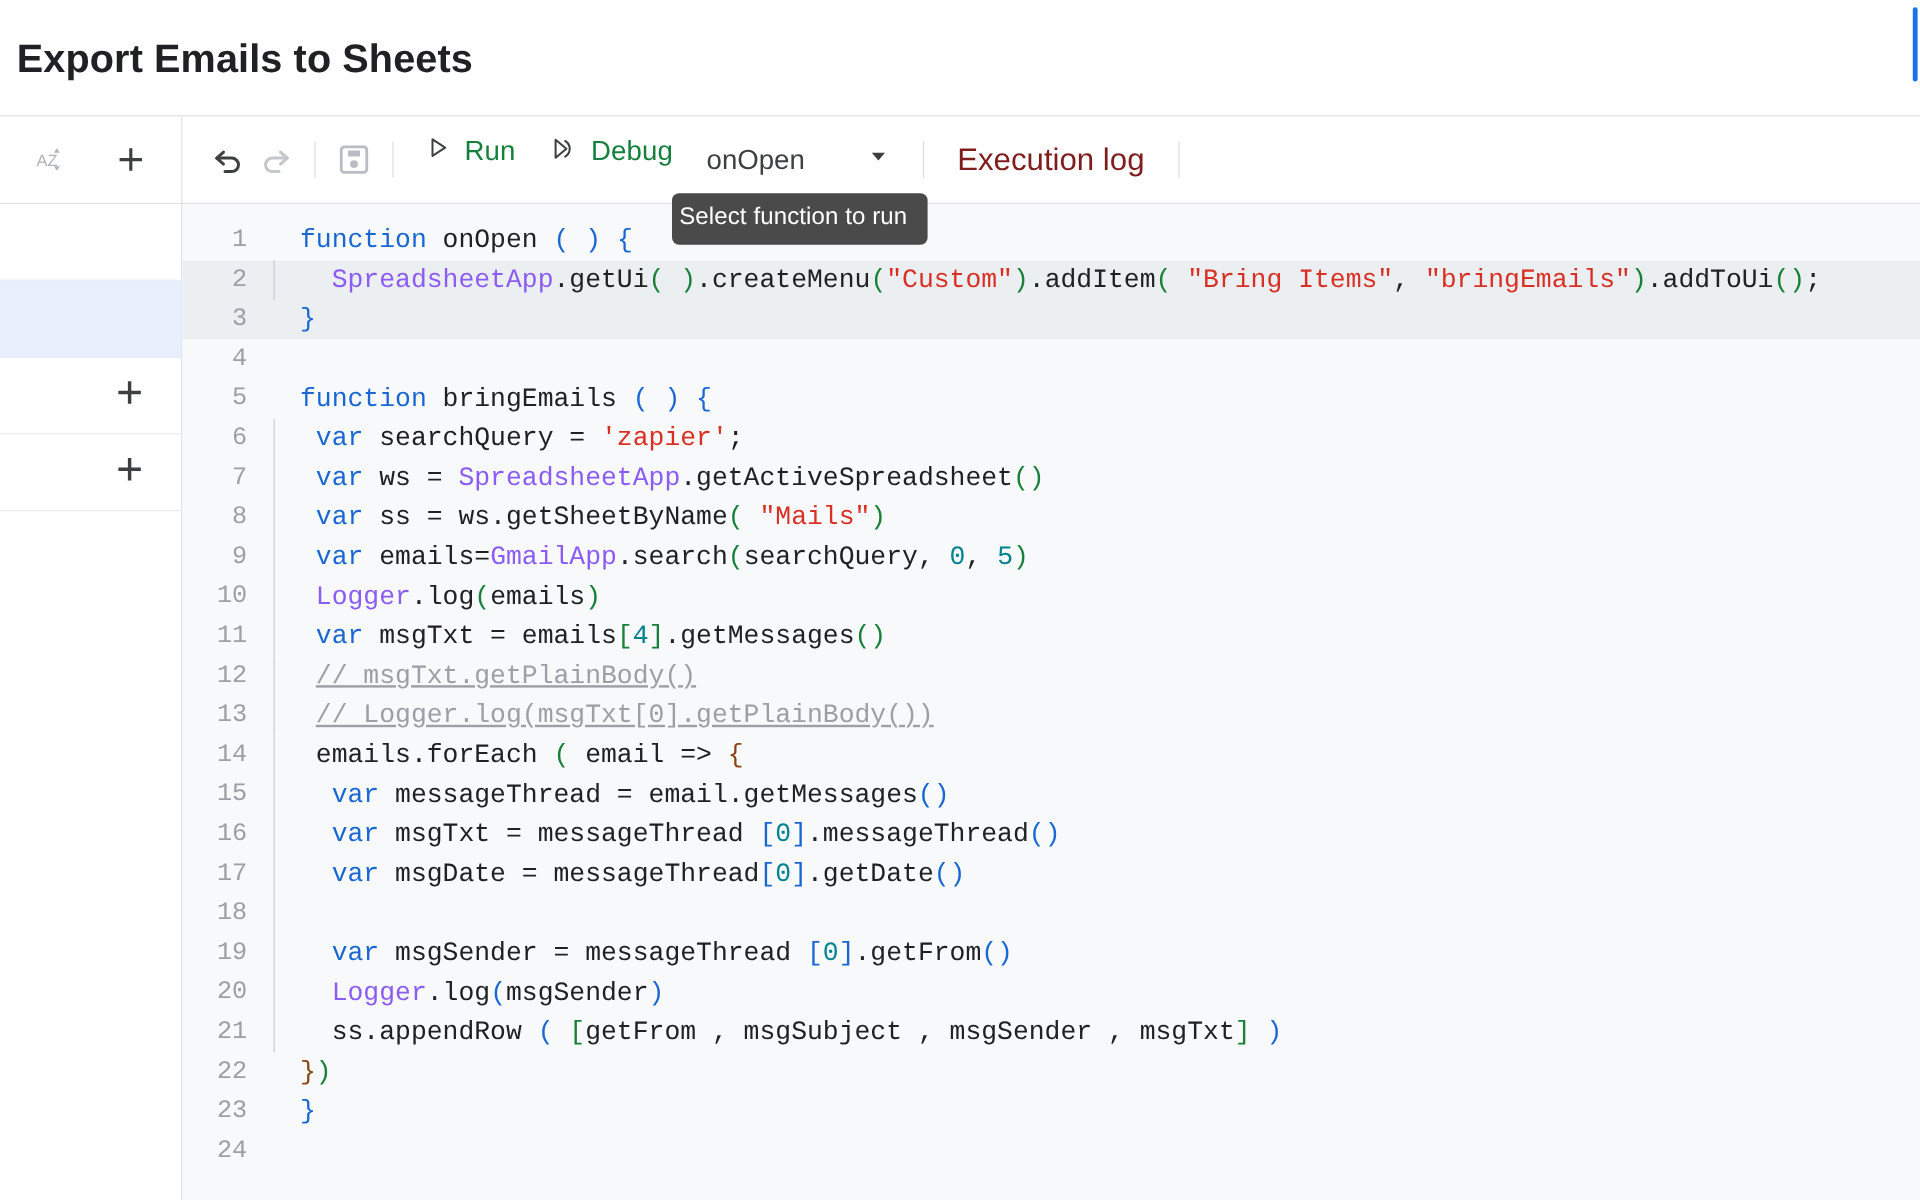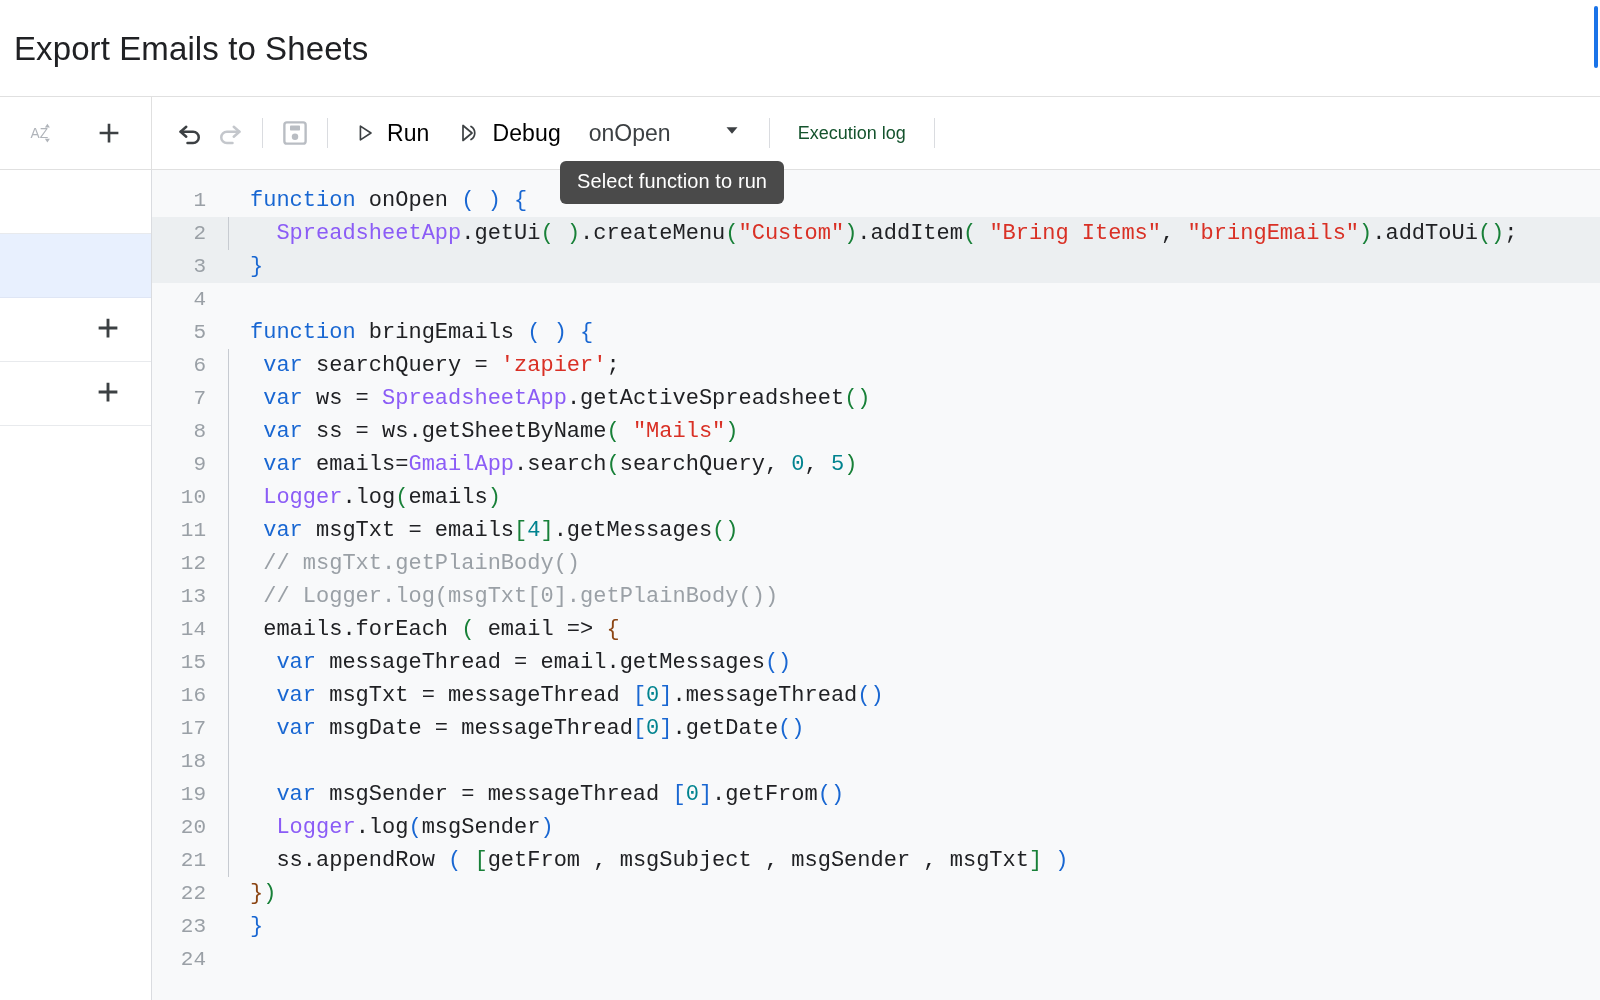--- a/index.html
+++ b/index.html
@@ -17,21 +17,21 @@
   .titlebar {
     position: relative;
     height: 96px;
     background: #ffffff;
     display: flex;
     align-items: center;
     padding-left: 14px;
   }
   .doc-title {
     font-size: 33px;
-    font-weight: 400;
+    font-weight: 700;
     color: #202124;
     letter-spacing: 0.1px;
     line-height: 1;
   }
   .right-cursor-bar {
     position: absolute;
     right: 2px;
     top: 6px;
     width: 4px;
     height: 62px;
@@ -80,27 +80,26 @@
   .tdivider {
     width: 1px;
     height: 30px;
     background: #dadce0;
     margin: 0 12px;
     align-self: center;
   }
 
   .tbtn {
     display: inline-flex;
-    align-items: center;
     gap: 11px;
     height: 42px;
     padding: 0 14px;
     border-radius: 4px;
     cursor: pointer;
-    color: #000000;
+    color: #15803d;
     font-size: 23px;
     letter-spacing: 0.1px;
     white-space: nowrap;
   }
 
   .func-select {
     display: inline-flex;
     align-items: center;
     gap: 0px;
     height: 42px;
@@ -110,35 +109,35 @@
     font-size: 23px;
     white-space: nowrap;
   }
   .func-select .caret { margin-left: 50px; margin-right: 8px; }
 
   .exec-log {
     display: inline-flex;
     align-items: center;
     height: 42px;
     padding: 0 16px;
-    color: #14532d;
-    font-size: 18px;
+    color: #7f1d1d;
+    font-size: 26px;
     cursor: pointer;
     white-space: nowrap;
   }
 
   
   .tooltip {
     position: absolute;
     left: 560px;
     top: 64px;
     background: #4a4a4a;
     color: #ffffff;
     font-size: 20px;
-    padding: 9px 17px 11px 17px;
+    padding: 9px 17px 11px 6px;
     border-radius: 6px;
     white-space: nowrap;
     z-index: 30;
     letter-spacing: 0.1px;
   }
 
   
   .body-area {
     display: flex;
     height: calc(1000px - 96px - 62px);
@@ -214,21 +213,21 @@
     flex: 1;
     color: #202124;
     padding-left: 0px;
   }
 
   
   .kw   { color: #1967d2; }       
   .cls  { color: #8b5cf6; }       
   .str  { color: #d93025; }       
   .num  { color: #00838f; }       
-  .com  { color: #9aa0a6; }       
+  .com  { color: #9aa0a6; text-decoration: underline; }       
   .p-g  { color: #188038; }       
   .p-b  { color: #1967d2; }       
   .p-o  { color: #8b4513; }       
   .plain{ color: #202124; }
 </style>
 </head>
 <body>
 
 <div class="titlebar">
   <div class="doc-title">Export Emails to Sheets</div>

